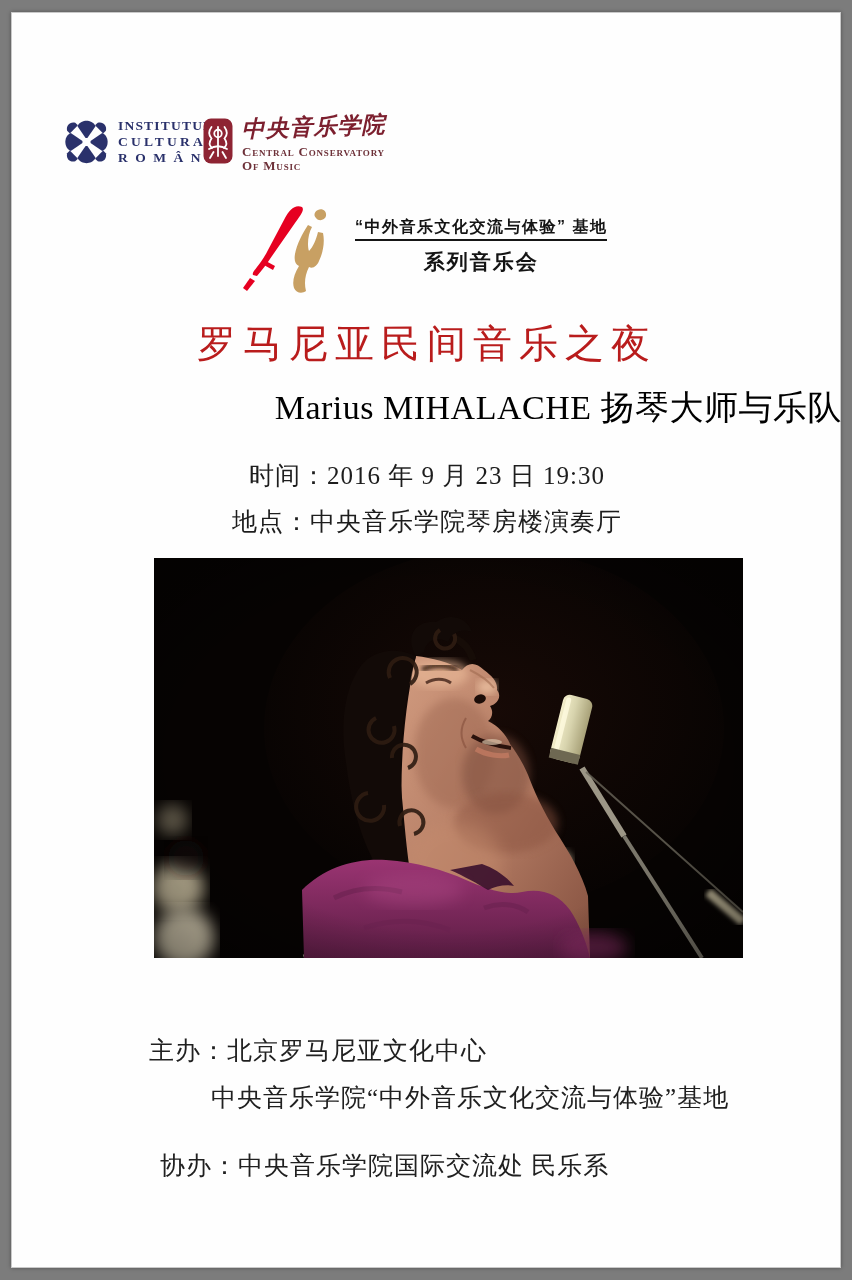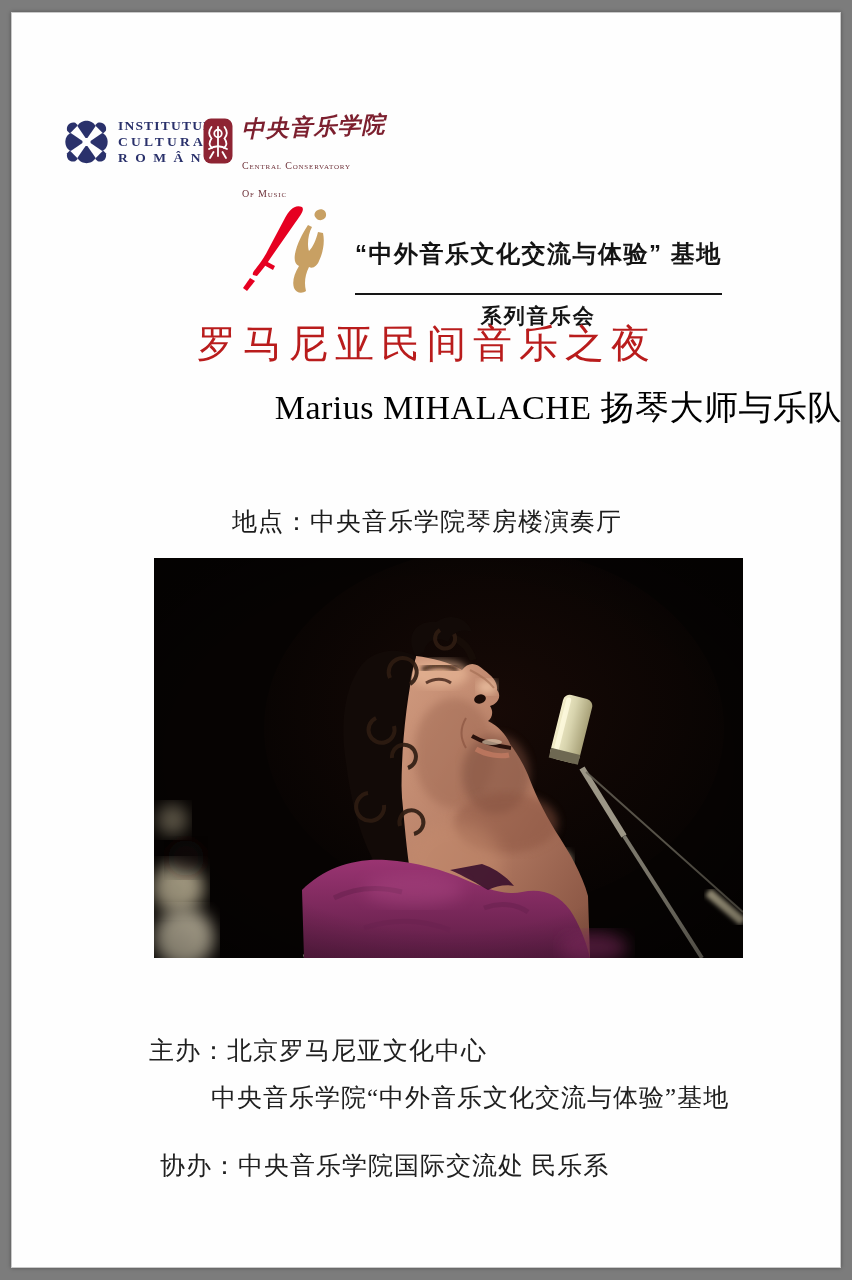--- a/index.html
+++ b/index.html
@@ -22,27 +22,27 @@
   .icr-text .l2{letter-spacing:3.2px;}
   .icr-text .l3{letter-spacing:7.5px;}
   .ccom{position:absolute;left:191px;top:104px;display:flex;align-items:flex-start;}
   .ccom-col{margin-left:9px;}
   .ccom-zh{
     font-size:23px;color:#7c1f2e;font-weight:bold;font-style:italic;
     transform:rotate(-2deg);transform-origin:left bottom;
     letter-spacing:1px;line-height:26px;
     font-family:"Liberation Serif",serif;
   }
-  .ccom-en{font-size:10px;color:#6d3038;letter-spacing:.8px;line-height:11px;font-variant:small-caps;font-weight:normal;margin-top:17px;}
+  .ccom-en{font-size:13px;color:#6d3038;letter-spacing:.8px;line-height:11px;font-variant:small-caps;font-weight:bold;margin-top:3px;}
   
   .series{position:absolute;left:227px;top:190px;display:flex;align-items:flex-start;}
   .series-text{margin-left:22px;text-align:center;padding-top:14px;
     font-family:"Liberation Sans","DejaVu Sans",sans-serif;color:#141414;}
-  .series-l1{font-size:24px;font-weight:bold;letter-spacing:1.5px;
-    border-bottom:2.5px solid #161616;padding-bottom:23px;display:inline-block;margin-top:21px;}
+  .series-l1{font-size:16px;font-weight:bold;letter-spacing:1.5px;
+    border-bottom:2.5px solid #161616;padding-bottom:1px;display:inline-block;}
   .series-l2{font-size:21px;font-weight:bold;letter-spacing:2px;margin-top:7px;}
   
   .title{
     position:absolute;left:0;top:304px;width:830px;text-align:center;
     font-size:39px;color:#b91c1c;letter-spacing:7px;font-weight:500;
   }
   .subtitle{
     position:absolute;left:0;top:372px;width:830px;text-align:right;
     font-size:34px;color:#000000;letter-spacing:.5px;
   }
@@ -124,20 +124,21 @@
     <div class="series-text">
       <div>
         <span class="series-l1">“中外音乐文化交流与体验” 基地</span>
       </div>
       <div class="series-l2">系列音乐会</div>
     </div>
   </div>
 
   <div class="title">罗马尼亚民间音乐之夜</div>
   <div class="subtitle">Marius MIHALACHE 扬琴大师与乐队</div>
+  <div class="meta time">时间：2016 年 9 月 23 日 19:30</div>
   <div class="meta venue">地点：中央音乐学院琴房楼演奏厅</div>
 
   <div class="photo">
     <svg width="589" height="400" viewBox="0 0 589 400">
       <defs>
         <radialGradient id="glow" cx="50%" cy="45%" r="60%">
           <stop offset="0%" stop-color="#2c120b" stop-opacity=".9"></stop>
           <stop offset="100%" stop-color="#2c120b" stop-opacity="0"></stop>
         </radialGradient>
         <linearGradient id="skinGrad" x1="0" y1="0" x2="1" y2="1">

